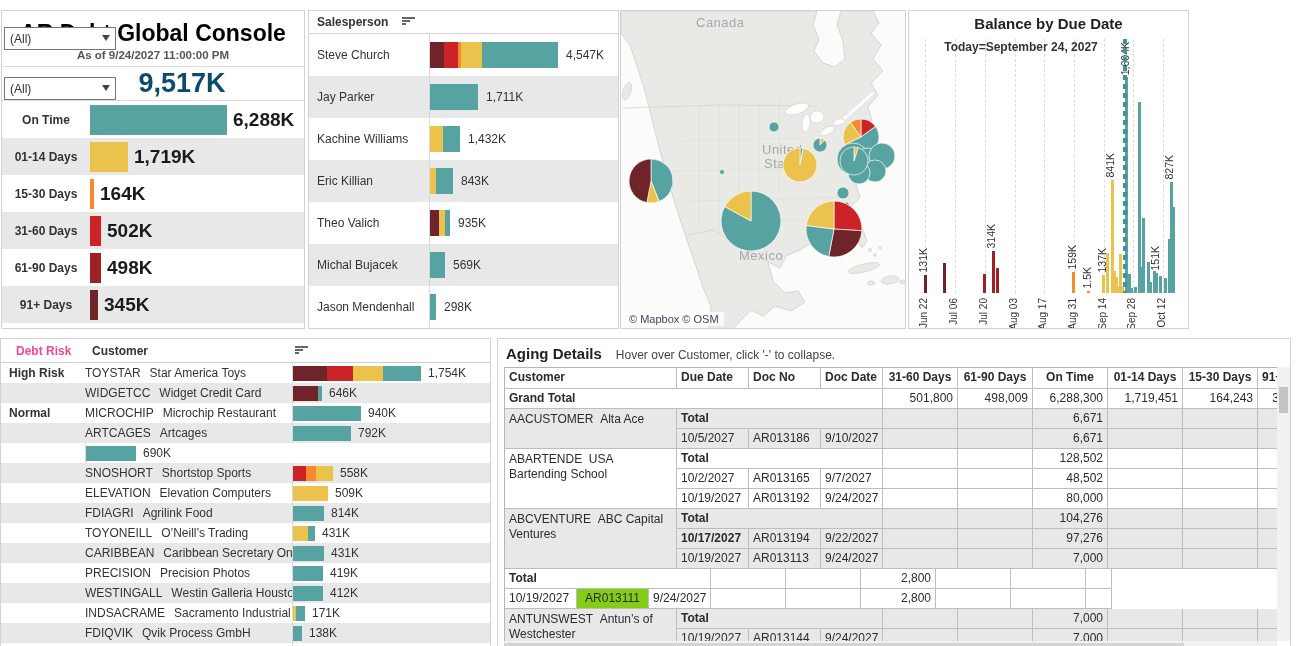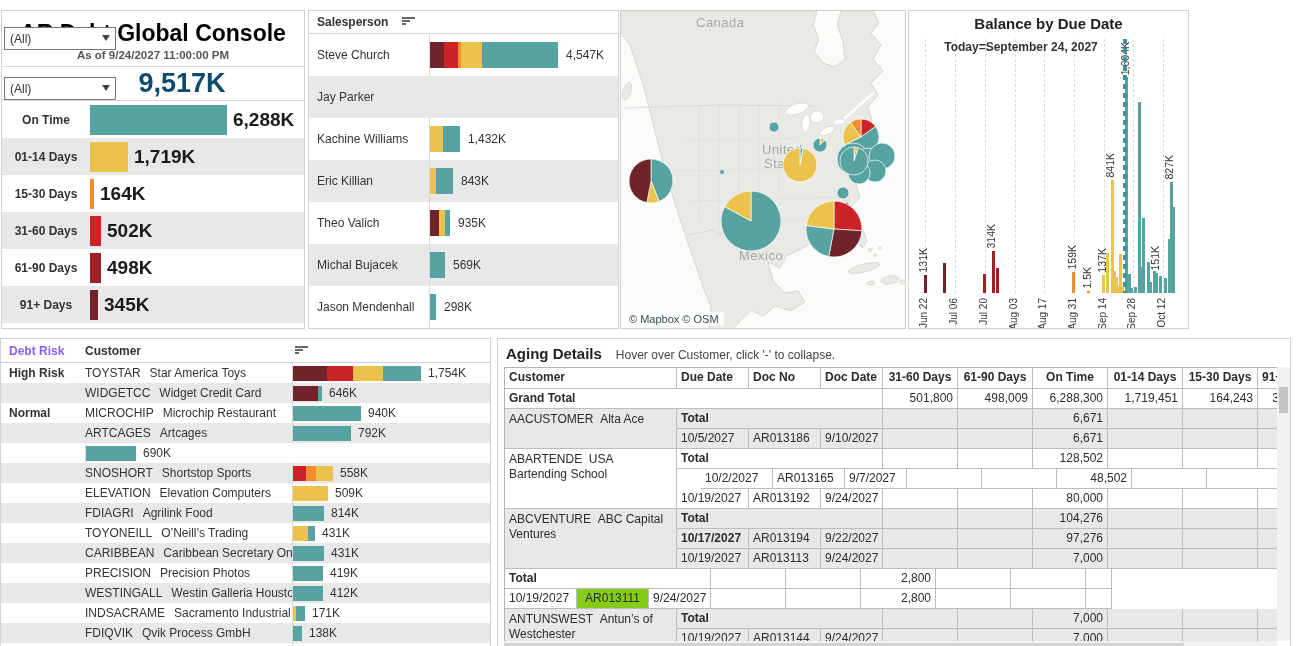--- a/index.html
+++ b/index.html
@@ -64,21 +64,21 @@
   .f-select .arrow{position:absolute;right:5px;top:7px;width:0;height:0;border-left:4px solid transparent;border-right:4px solid transparent;border-top:6px solid #444;}
   .f-input{margin:0 4px;height:19px;border:1px solid #767676;background:#fff;font-size:12px;padding:0 4px;display:block;width:calc(100% - 18px);}
   .legend{margin-top:10px;}
   .leg-item{display:flex;align-items:center;height:21px;padding-left:6px;}
   .leg-swatch{width:15px;height:15px;margin-right:7px;flex:none;}
   .leg-label{font-size:12px;color:#333;}
 
   
   #debt{left:0;top:329px;width:491px;height:317px;}
   .dr-header{height:23px;border-bottom:1px solid #cfcfcf;display:flex;align-items:center;position:relative;}
-  .dr-h-risk{width:76px;padding-left:8px;font-size:12px;font-weight:bold;color:#8b5cf6;flex:none;}
+  .dr-h-risk{width:76px;padding-left:15px;font-size:12px;font-weight:bold;color:#ec4899;flex:none;}
   .dr-h-cust{font-size:12px;font-weight:bold;color:#333;}
   .dr-header .sorticon{position:absolute;left:280px;top:7px;}
   .dr-row{height:20px;display:flex;align-items:stretch;}
   .dr-row.alt{background:#e8e8e8;}
   .dr-risk{width:76px;padding-left:8px;font-size:12px;font-weight:bold;color:#333;display:flex;align-items:center;flex:none;}
   .dr-cust{width:207px;font-size:12px;color:#333;display:flex;align-items:center;white-space:nowrap;overflow:hidden;flex:none;}
   .dr-code{margin-right:9px;}
   .dr-barzone{flex:1;display:flex;align-items:center;border-left:1px solid #d9d9d9;}
   .dr-val{font-size:12px;color:#333;margin-left:7px;white-space:nowrap;}
 
@@ -183,20 +183,26 @@
               <div style="width: 14px; background: rgb(204, 35, 39);"></div>
               <div style="width: 3px; background: rgb(245, 139, 45);"></div>
               <div style="width: 21px; background: rgb(235, 194, 75);"></div>
               <div style="width: 76px; background: rgb(87, 163, 161);"></div>
             </div>
             <span class="sp-val">4,547K</span>
           </div>
         </div>
         <div class="sp-row alt">
           <div class="sp-name">Jay Parker</div>
+          <div class="sp-barzone">
+            <div class="stackbar">
+              <div style="width: 48px; background: rgb(87, 163, 161);"></div>
+            </div>
+            <span class="sp-val">1,711K</span>
+          </div>
         </div>
         <div class="sp-row">
           <div class="sp-name">Kachine Williams</div>
           <div class="sp-barzone">
             <div class="stackbar">
               <div style="width: 13px; background: rgb(235, 194, 75);"></div>
               <div style="width: 17px; background: rgb(87, 163, 161);"></div>
             </div>
             <span class="sp-val">1,432K</span>
           </div>
@@ -730,21 +736,21 @@
             <div class="g-row">
               <div class="cell bold w-total" style="background: rgb(255, 255, 255);">Total</div>
               <div class="cell num w-num" style="background: rgb(255, 255, 255);"></div>
               <div class="cell num w-num" style="background: rgb(255, 255, 255);"></div>
               <div class="cell num w-num" style="background: rgb(255, 255, 255);">128,502</div>
               <div class="cell num w-num" style="background: rgb(255, 255, 255);"></div>
               <div class="cell num w-num" style="background: rgb(255, 255, 255);"></div>
               <div class="cell num w-last" style="background: rgb(255, 255, 255);"></div>
             </div>
             <div class="g-row">
-              <div class="cell w-due" style="background: rgb(255, 255, 255); margin-left: 24px;">10/2/2027</div>
+              <div class="cell w-due" style="background: rgb(255, 255, 255);">10/2/2027</div>
               <div class="cell w-doc" style="background: rgb(255, 255, 255);">AR013165</div>
               <div class="cell w-dd" style="background: rgb(255, 255, 255);">9/7/2027</div>
               <div class="cell num w-num" style="background: rgb(255, 255, 255);"></div>
               <div class="cell num w-num" style="background: rgb(255, 255, 255);"></div>
               <div class="cell num w-num" style="background: rgb(255, 255, 255);">48,502</div>
               <div class="cell num w-num" style="background: rgb(255, 255, 255);"></div>
               <div class="cell num w-num" style="background: rgb(255, 255, 255);"></div>
               <div class="cell num w-last" style="background: rgb(255, 255, 255);"></div>
             </div>
             <div class="g-row">

